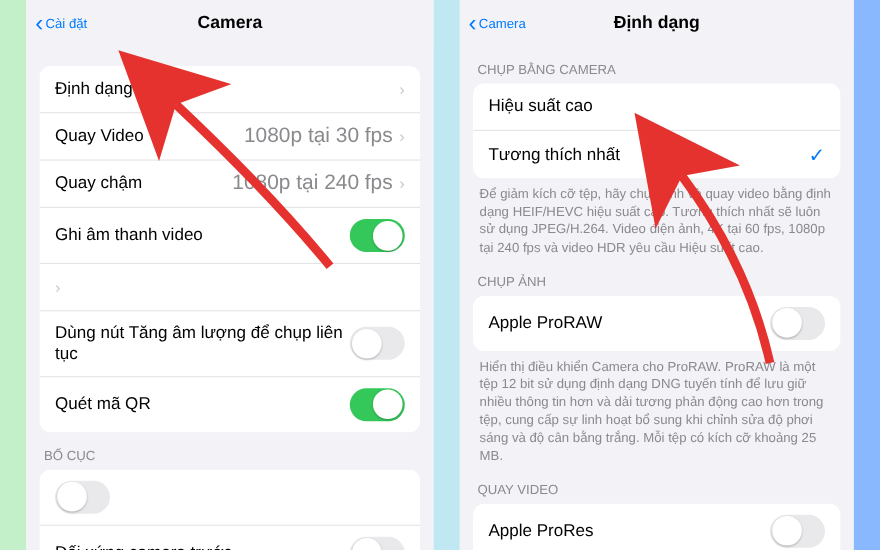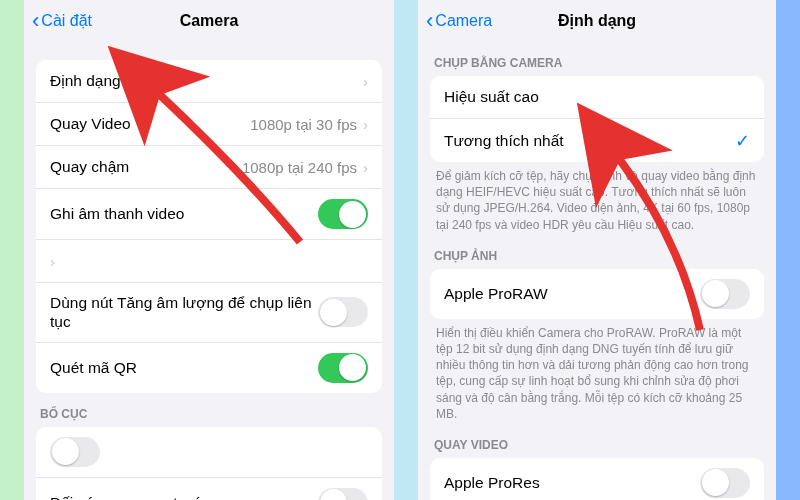--- a/index.html
+++ b/index.html
@@ -39,58 +39,57 @@
   .nav-back {
     display: flex;
     align-items: center;
     color: #007aff;
     font-size: 16px;
     gap: 0;
     cursor: pointer;
     min-width: 90px;
   }
   .nav-back .chev { font-size: 22px; line-height: 1; margin-right: 2px; font-weight: 400; }
-  .nav-back .txt { font-size: 16px; }
+  .nav-back .txt { font-size: 12px; }
   .nav-title {
     position: absolute;
     left: 0; right: 0;
     text-align: center;
     font-size: 16px;
     font-weight: 600;
     color: #000;
     pointer-events: none;
   }
 
   .section-header {
     font-size: 12px;
     color: #8a8a8e;
     padding: 14px 0 6px 16px;
     text-transform: none;
-    font-weight: bold;
   }
   .group {
     background: #fff;
     border-radius: 10px;
     margin: 0 12px;
     overflow: hidden;
   }
   .row {
     display: flex;
     align-items: center;
     min-height: 43px;
     padding: 10px 14px;
     border-bottom: 0.5px solid #e3e3e6;
     font-size: 15.5px;
     color: #000;
     cursor: pointer;
     position: relative;
   }
   .row:last-child { border-bottom: none; align-items: center; }
   .row .label { flex: 1; line-height: 1.25; }
-  .row .detail { color: #8a8a8e; font-size: 15px; margin-right: 6px; }
+  .row .detail { color: #8a8a8e; font-size: 19px; margin-right: 6px; }
   .row .chevron {
     color: #c7c7cc;
     font-size: 15px;
     font-weight: 400;
   }
   .row .check {
     color: #007aff;
     font-size: 18px;
   }
   .toggle {

